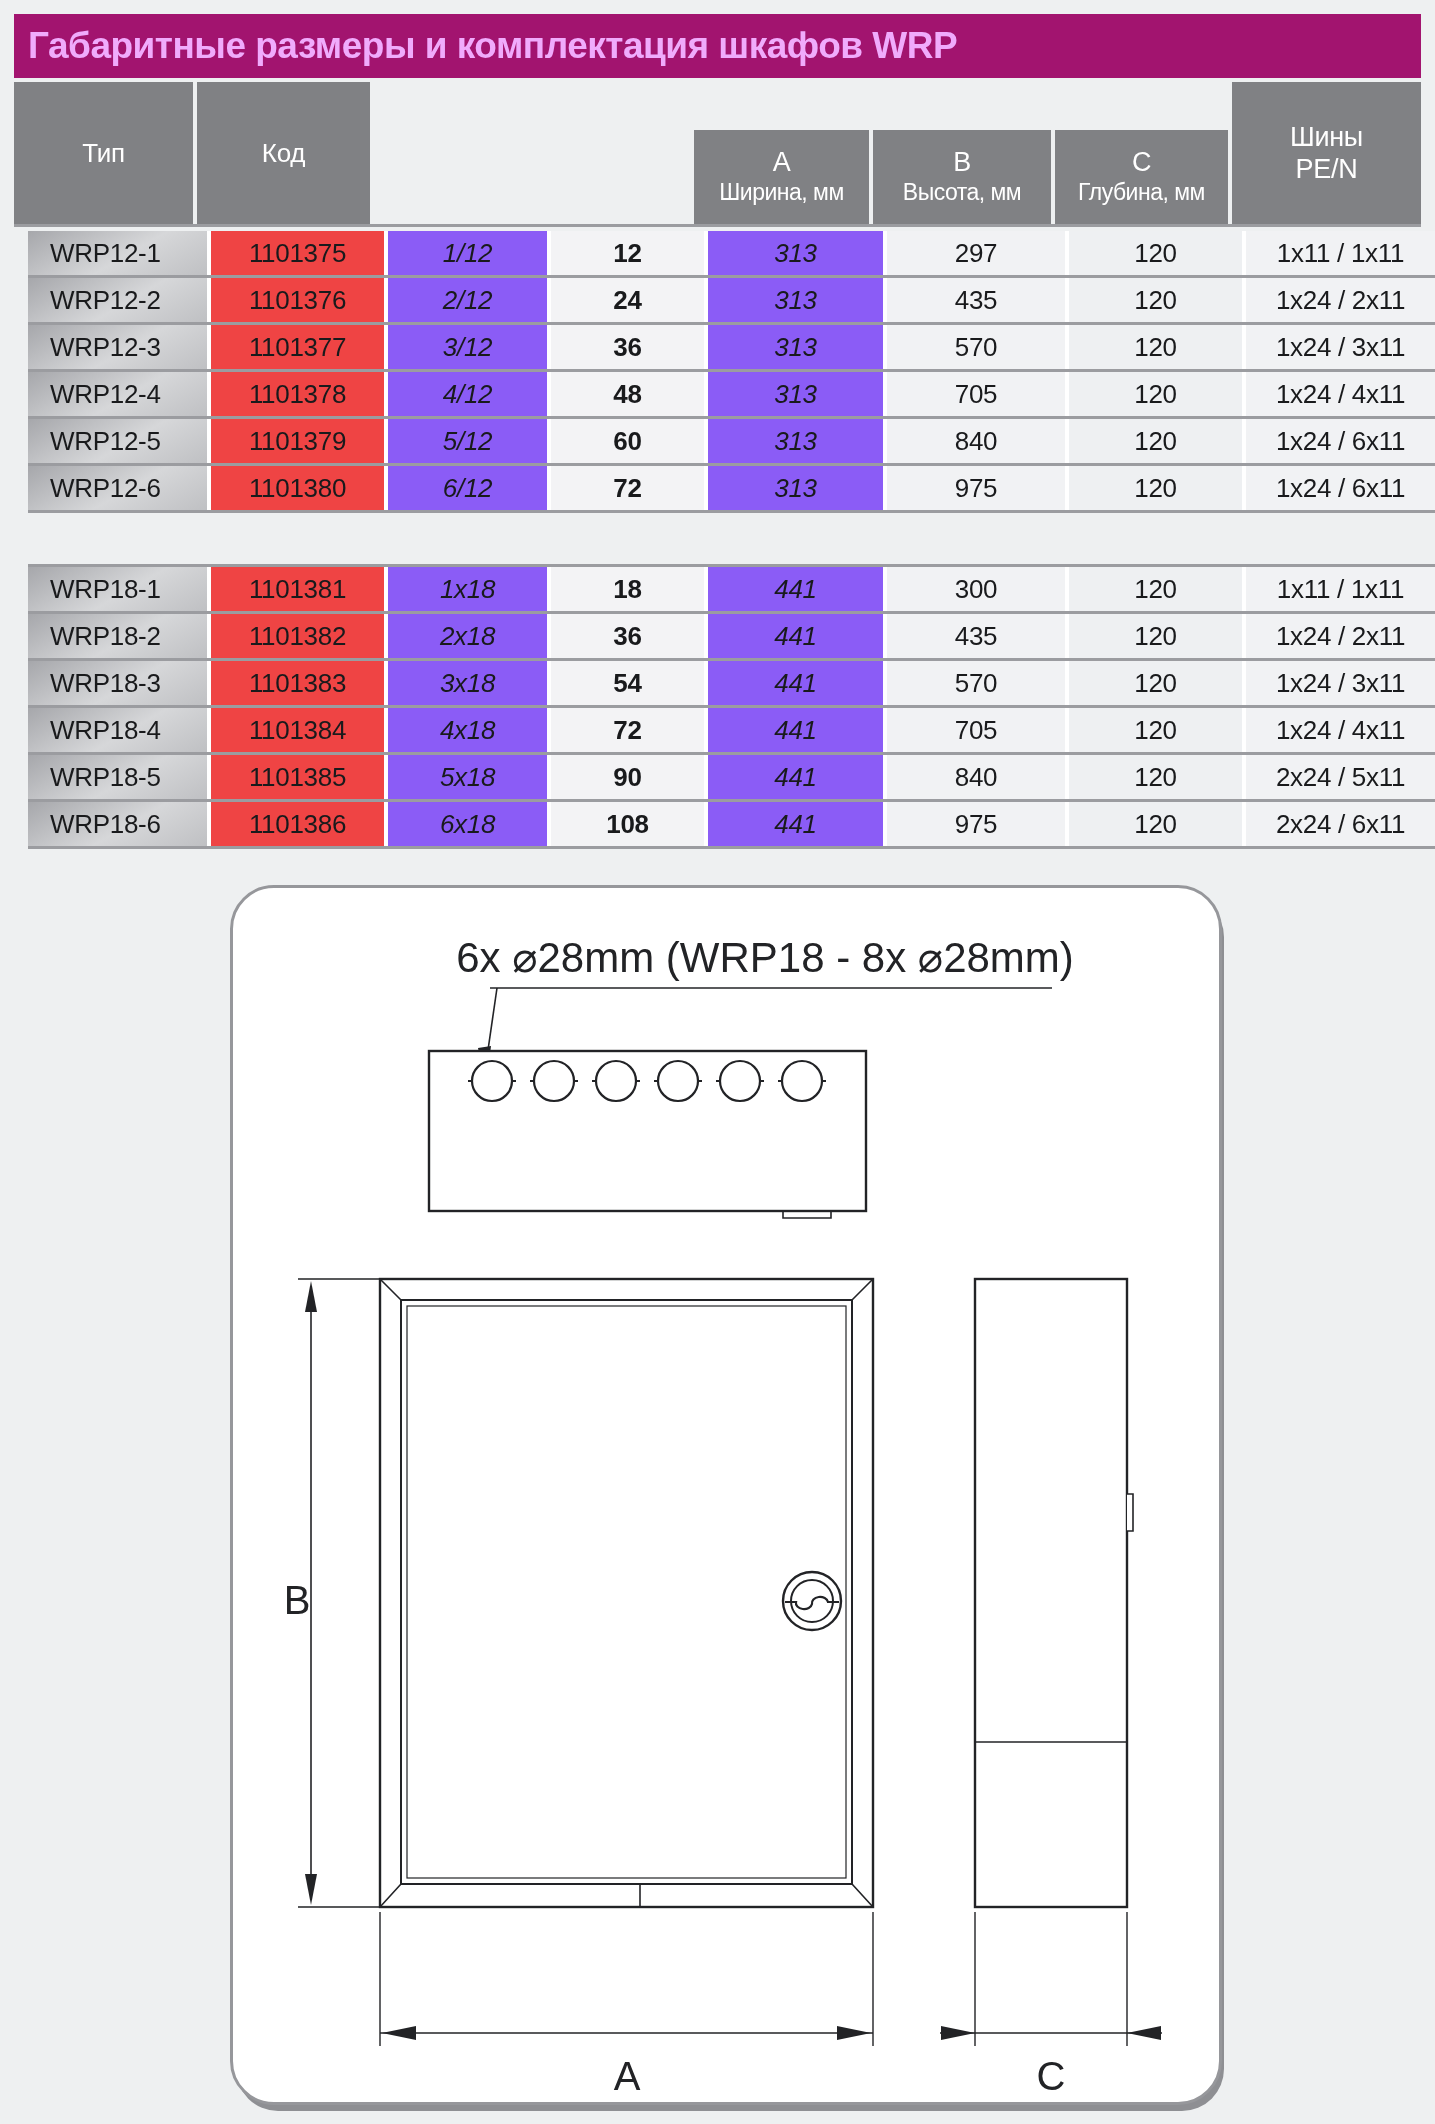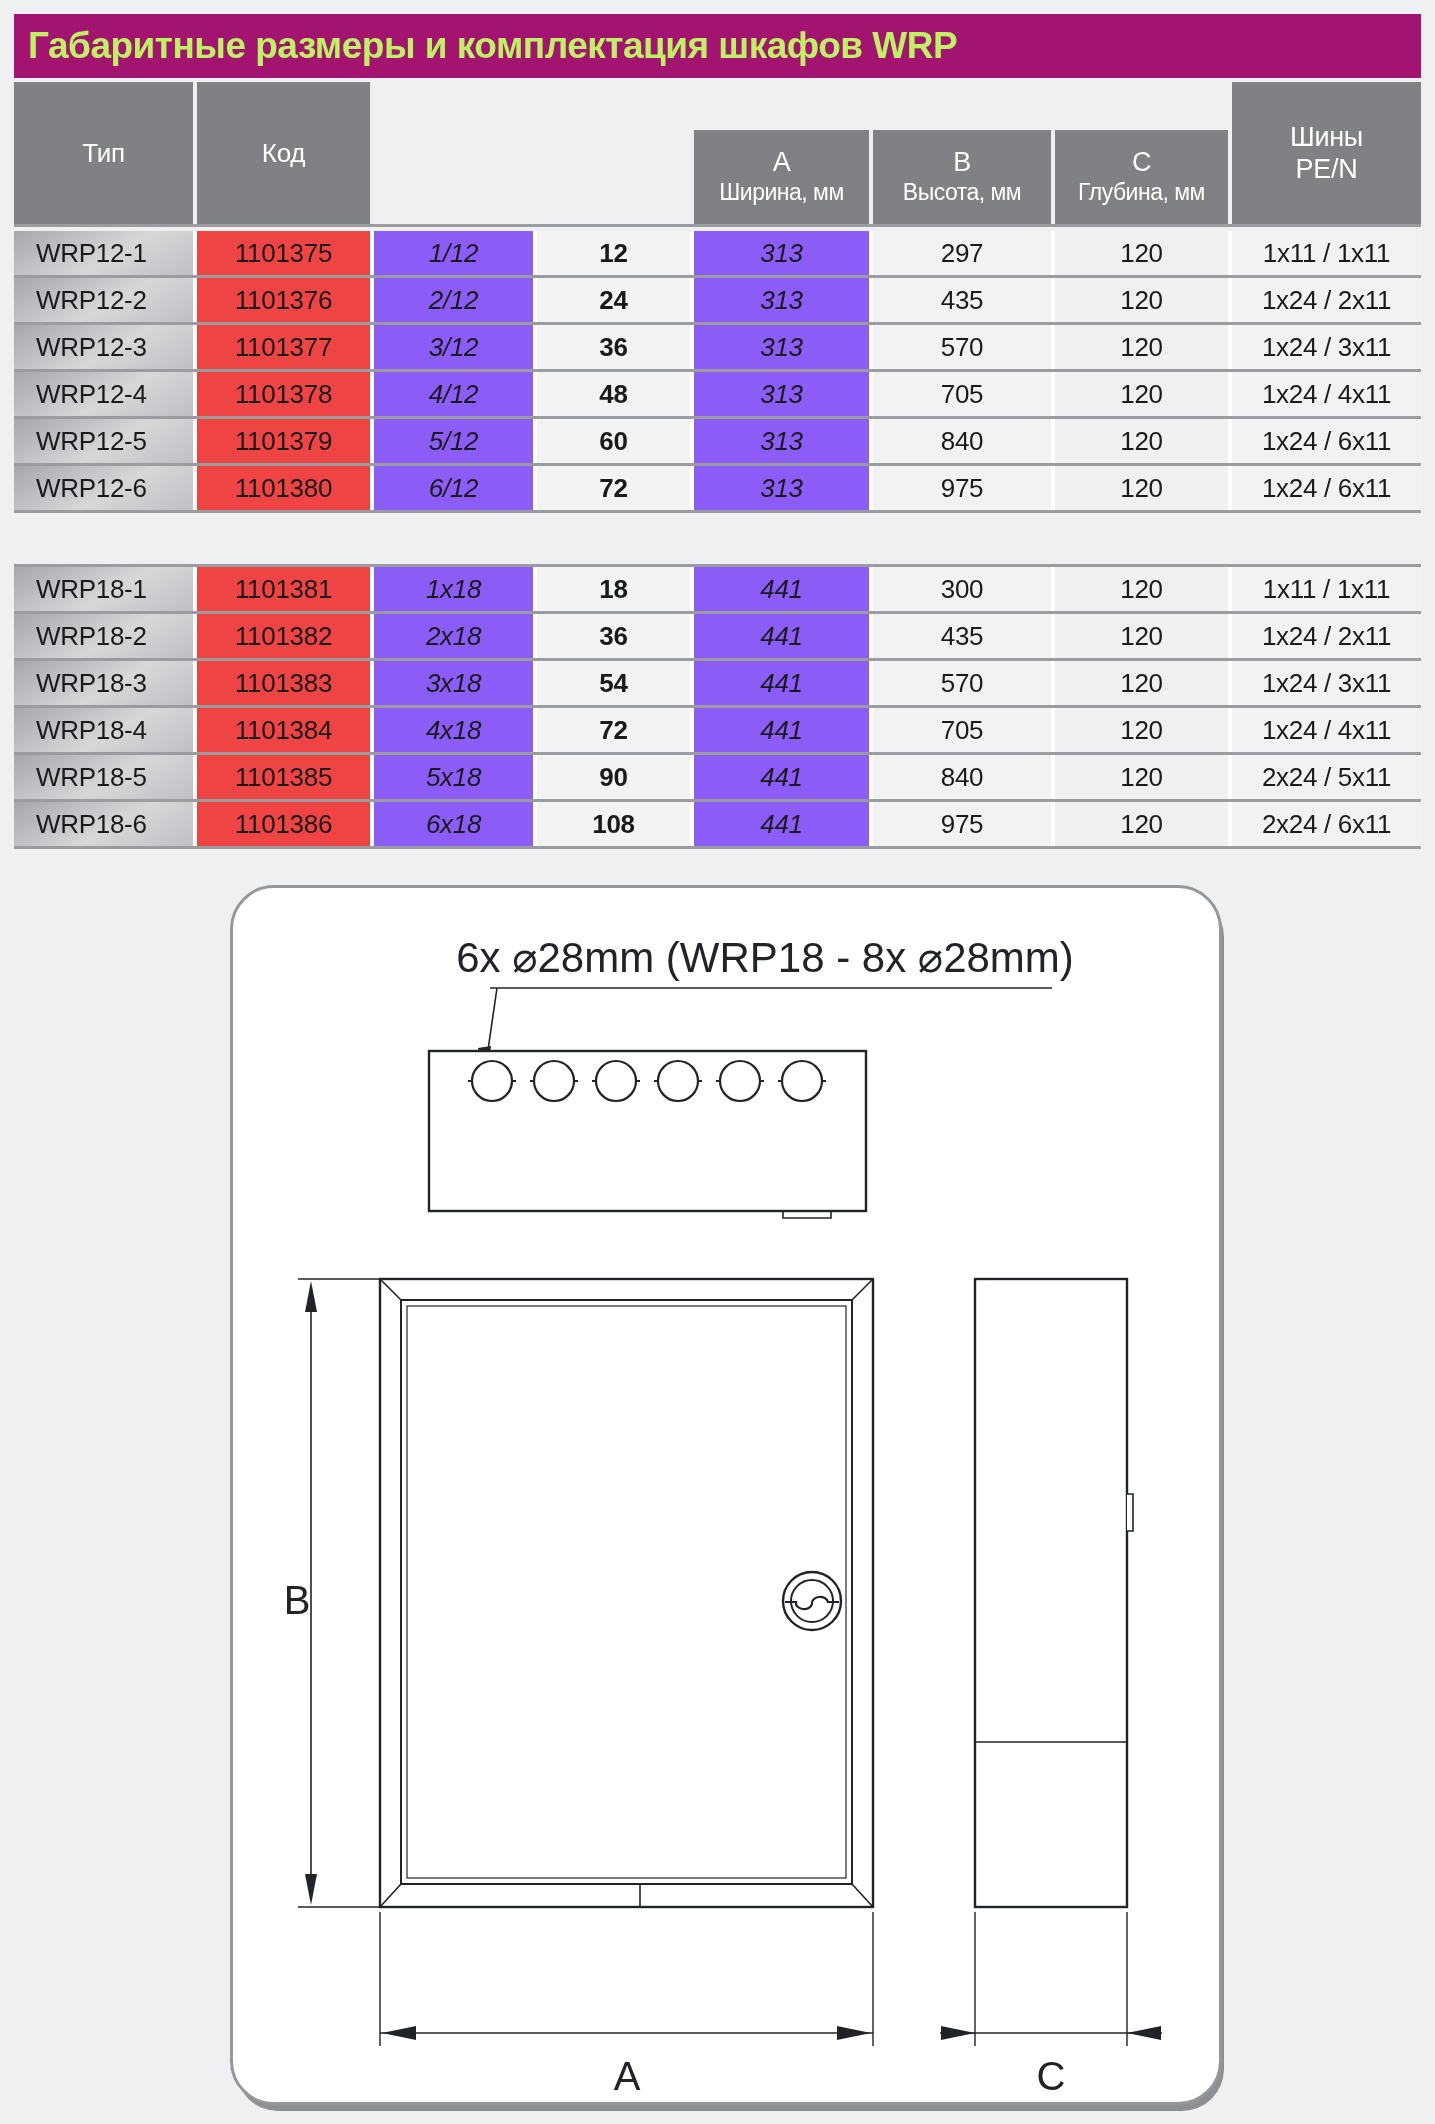--- a/index.html
+++ b/index.html
@@ -6,21 +6,21 @@
   body{
     width:1435px;height:2124px;
     background:#eef0f1;
     font-family:"Liberation Sans",sans-serif;
     position:relative;overflow:hidden;
     color:#191a1c;
   }
   
   .titlebar{
     position:absolute;left:14px;top:14px;width:1407px;height:64px;
-    background:#A2146F;color:#bef264;
+    background:#A2146F;color:#f0abfc;
     font-size:37px;font-weight:bold;letter-spacing:-0.5px;
     line-height:64px;padding-left:14px;box-sizing:border-box;
     white-space:nowrap;
   }
   
   .thead{
     position:absolute;left:14px;top:82px;width:1407px;
     display:grid;
     grid-template-columns:179px 173px 316px 534px 189px;
     grid-template-rows:44px 94px;
@@ -35,21 +35,21 @@
   .th.tall{grid-row:1/3;}
   .th .l1{font-size:27px;line-height:1.2;}
   .th .l2{font-size:23px;line-height:1.3;letter-spacing:-0.5px;}
   .sizes-cell{grid-column:4;grid-row:1;}
   .subhead{
     grid-column:4;grid-row:2;
     display:grid;grid-template-columns:175px 178px 173px;column-gap:4px;
   }
   .buses-cell{grid-column:5;}
   
-  .tbody{position:absolute;left:14px;top:231px;width:1407px;}
+  .tbody{position:absolute;left:28px;top:231px;width:1407px;}
   .trow{
     display:grid;
     grid-template-columns:179px 173px 159px 153px 175px 178px 173px 189px;
     column-gap:4px;
     height:47px;box-sizing:border-box;
     border-bottom:3px solid #9b9ca0;
     background:#ffffff;
   }
   .cell{
     display:flex;align-items:center;justify-content:center;

